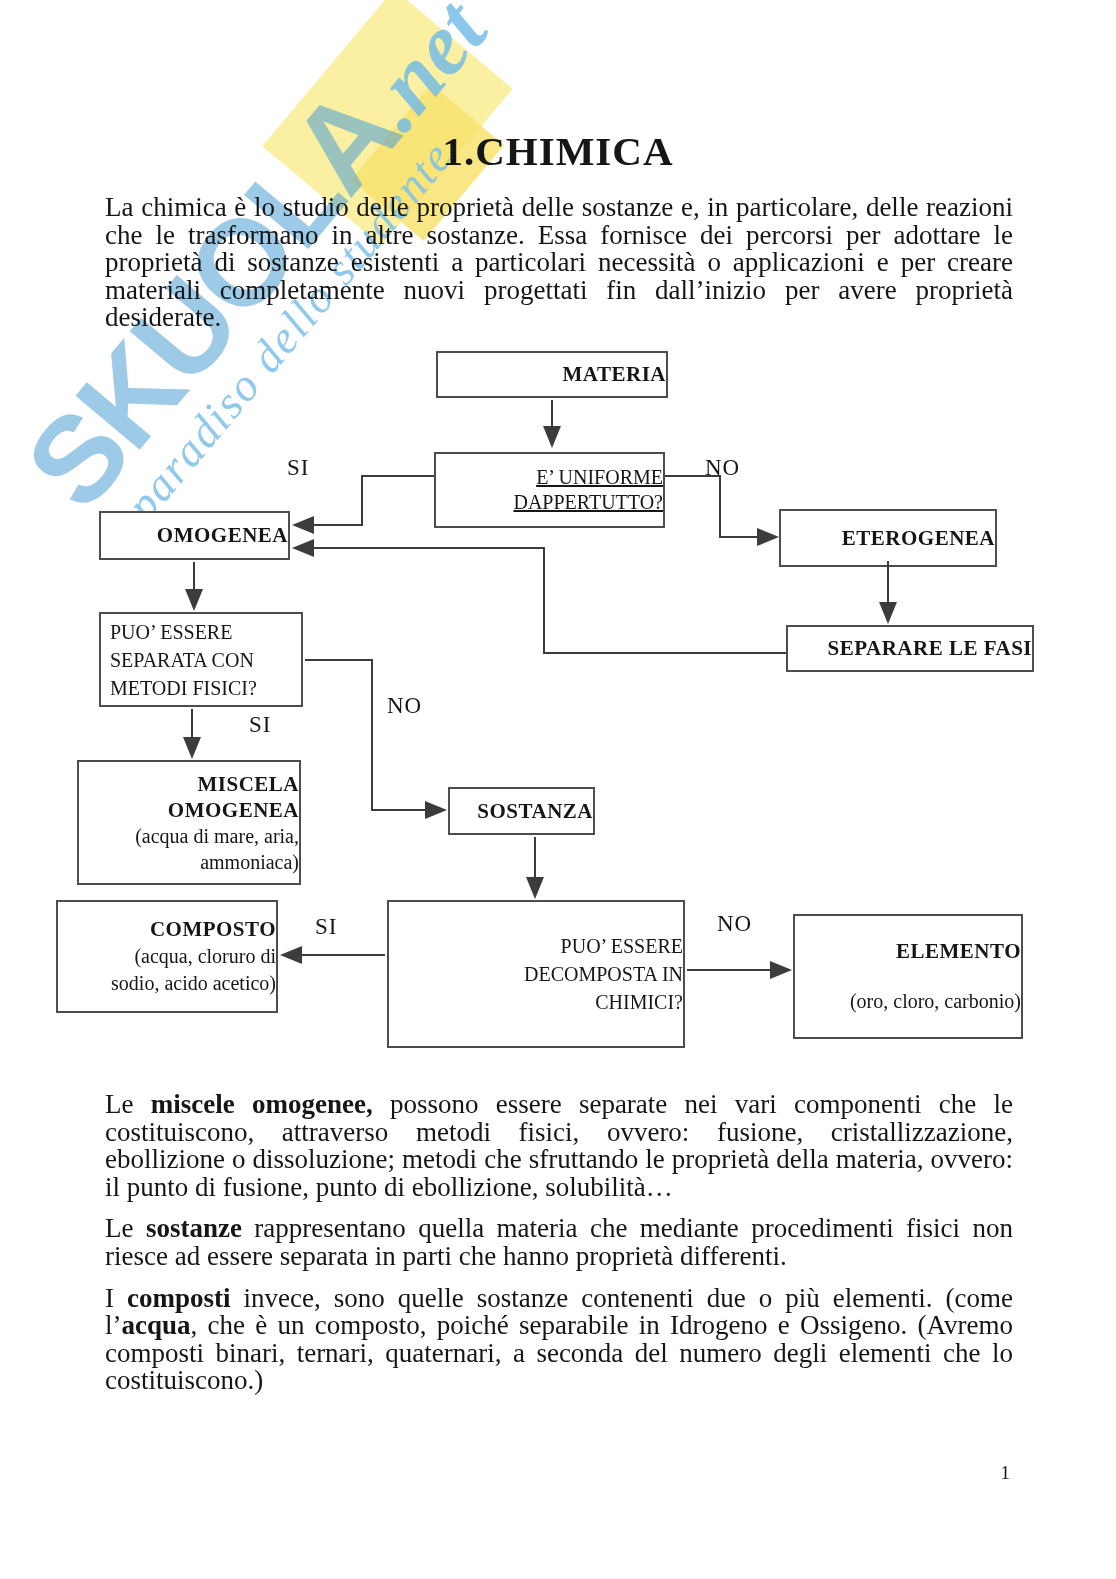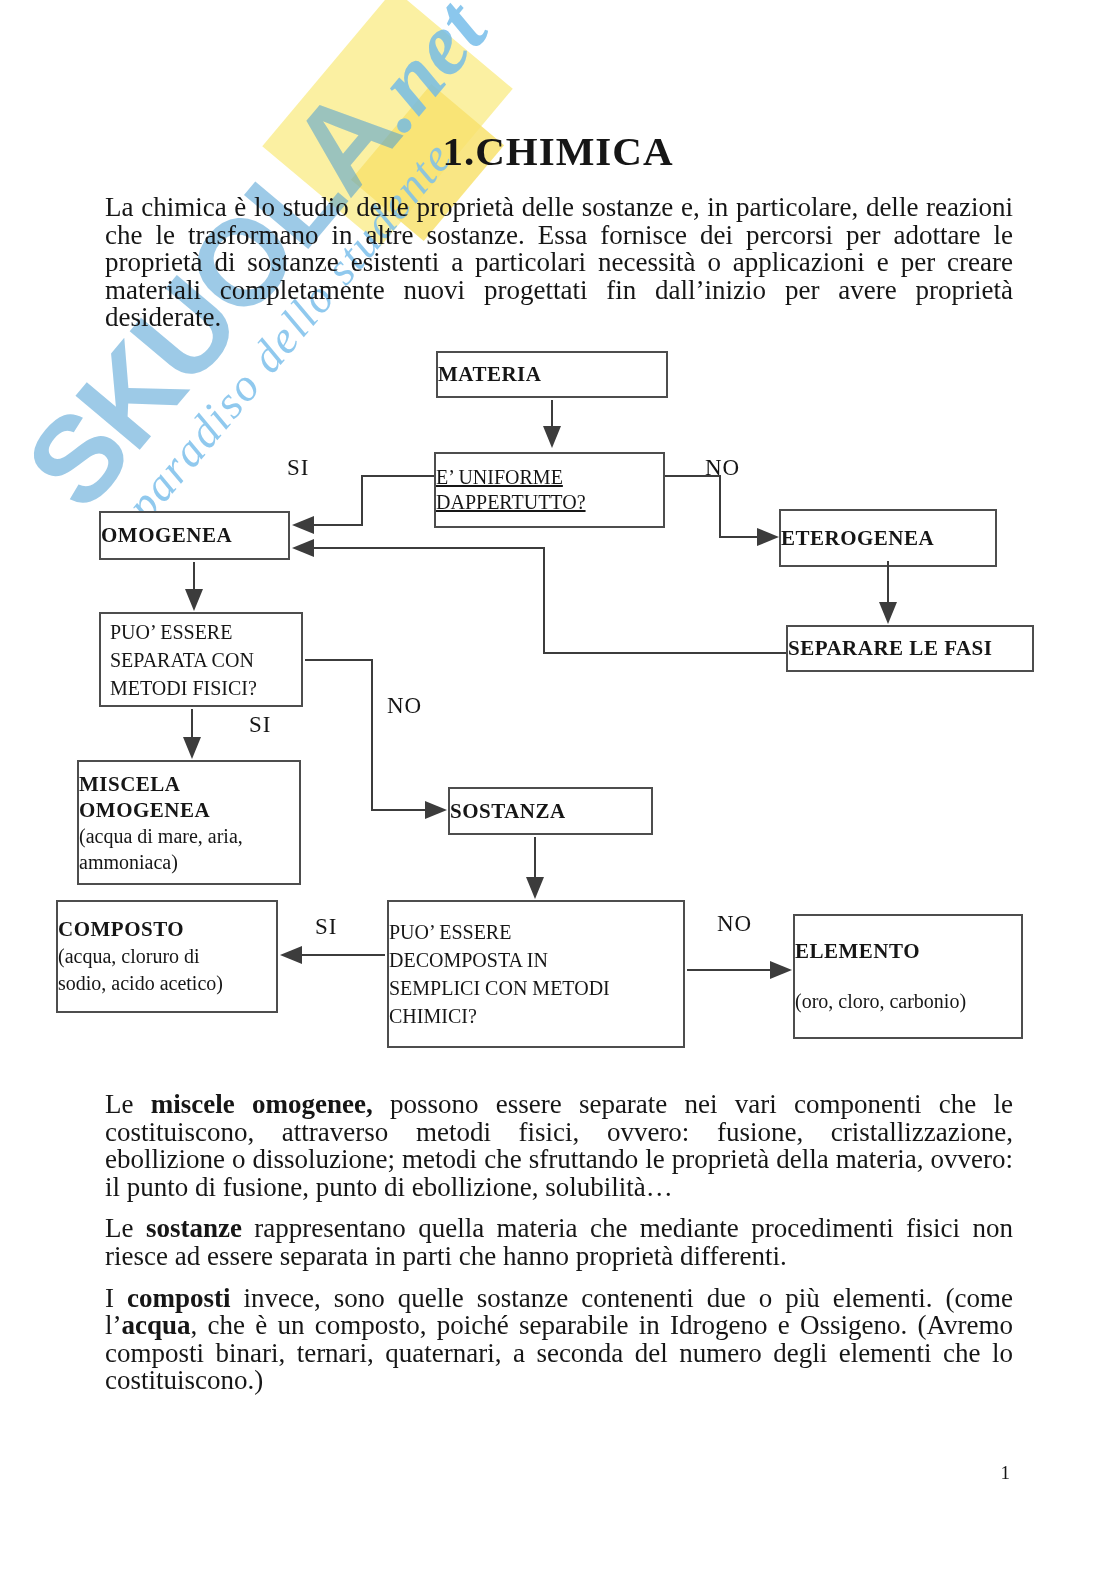--- a/index.html
+++ b/index.html
@@ -36,32 +36,32 @@
     position:absolute;left:105px;width:908px;
     font-size:27px;line-height:27.6px;text-align:justify;
   }
   .intro{top:194px;}
   .bodytext{top:1091px;}
   .bodytext p{margin:0 0 14px 0;}
   .bodytext b, .para b{font-weight:bold;}
   
   .node{
     position:absolute;background:#fff;border:2px solid #4d4d4d;
-    box-sizing:border-box;font-size:20px;line-height:25px;text-align:left;
+    box-sizing:border-box;font-size:20px;line-height:25px;text-align:right;
     display:flex;flex-direction:column;justify-content:center;
   }
   .node .bld{font-weight:bold;font-size:21px;letter-spacing:.5px;}
   .n-materia   {left:436px;top:351px;width:232px;height:47px;}
   .n-uniforme  {left:434px;top:452px;width:231px;height:76px;text-decoration:underline;}
   .n-omogenea  {left:99px; top:511px;width:191px;height:49px;}
   .n-eterogenea{left:779px;top:509px;width:218px;height:58px;}
   .n-separare  {left:786px;top:625px;width:248px;height:47px;}
   .n-separata  {left:99px; top:612px;width:204px;height:95px;text-align:left;padding-left:9px;line-height:28px;}
   .n-miscela   {left:77px; top:760px;width:224px;height:125px;line-height:26px;}
-  .n-sostanza  {left:448px;top:787px;width:205px;height:48px;font-family:Liberation Serif, serif;}
+  .n-sostanza  {left:448px;top:787px;width:147px;height:48px;font-family:Liberation Serif, serif;}
   .n-decomposta{left:387px;top:900px;width:298px;height:148px;line-height:28px;}
   .n-composto  {left:56px; top:900px;width:222px;height:113px;line-height:27px;}
   .n-elemento  {left:793px;top:914px;width:230px;height:125px;line-height:27px;justify-content:space-evenly;}
   .edge-label{
     position:absolute;font-weight:normal;font-size:23px;letter-spacing:1px;
   }
   .l-si-top{left:287px;top:455px;}
   .l-no-top{left:705px;top:455px;}
   .l-no-mid{left:387px;top:693px;}
   .l-si-mid{left:249px;top:712px;}
@@ -141,21 +141,20 @@
       <span>ammoniaca)</span>
     </div>
 
     <div class="node n-sostanza">
       <span class="bld">SOSTANZA</span>
     </div>
 
     <div class="node n-decomposta">
       <span>PUO’ ESSERE</span>
       <span>DECOMPOSTA IN</span>
-      <span>SEMPLICI CON METODI</span>
       <span>CHIMICI?</span>
     </div>
 
     <div class="node n-composto">
       <span class="bld">COMPOSTO</span>
       <span>(acqua, cloruro di</span>
       <span>sodio, acido acetico)</span>
     </div>
 
     <div class="node n-elemento">

